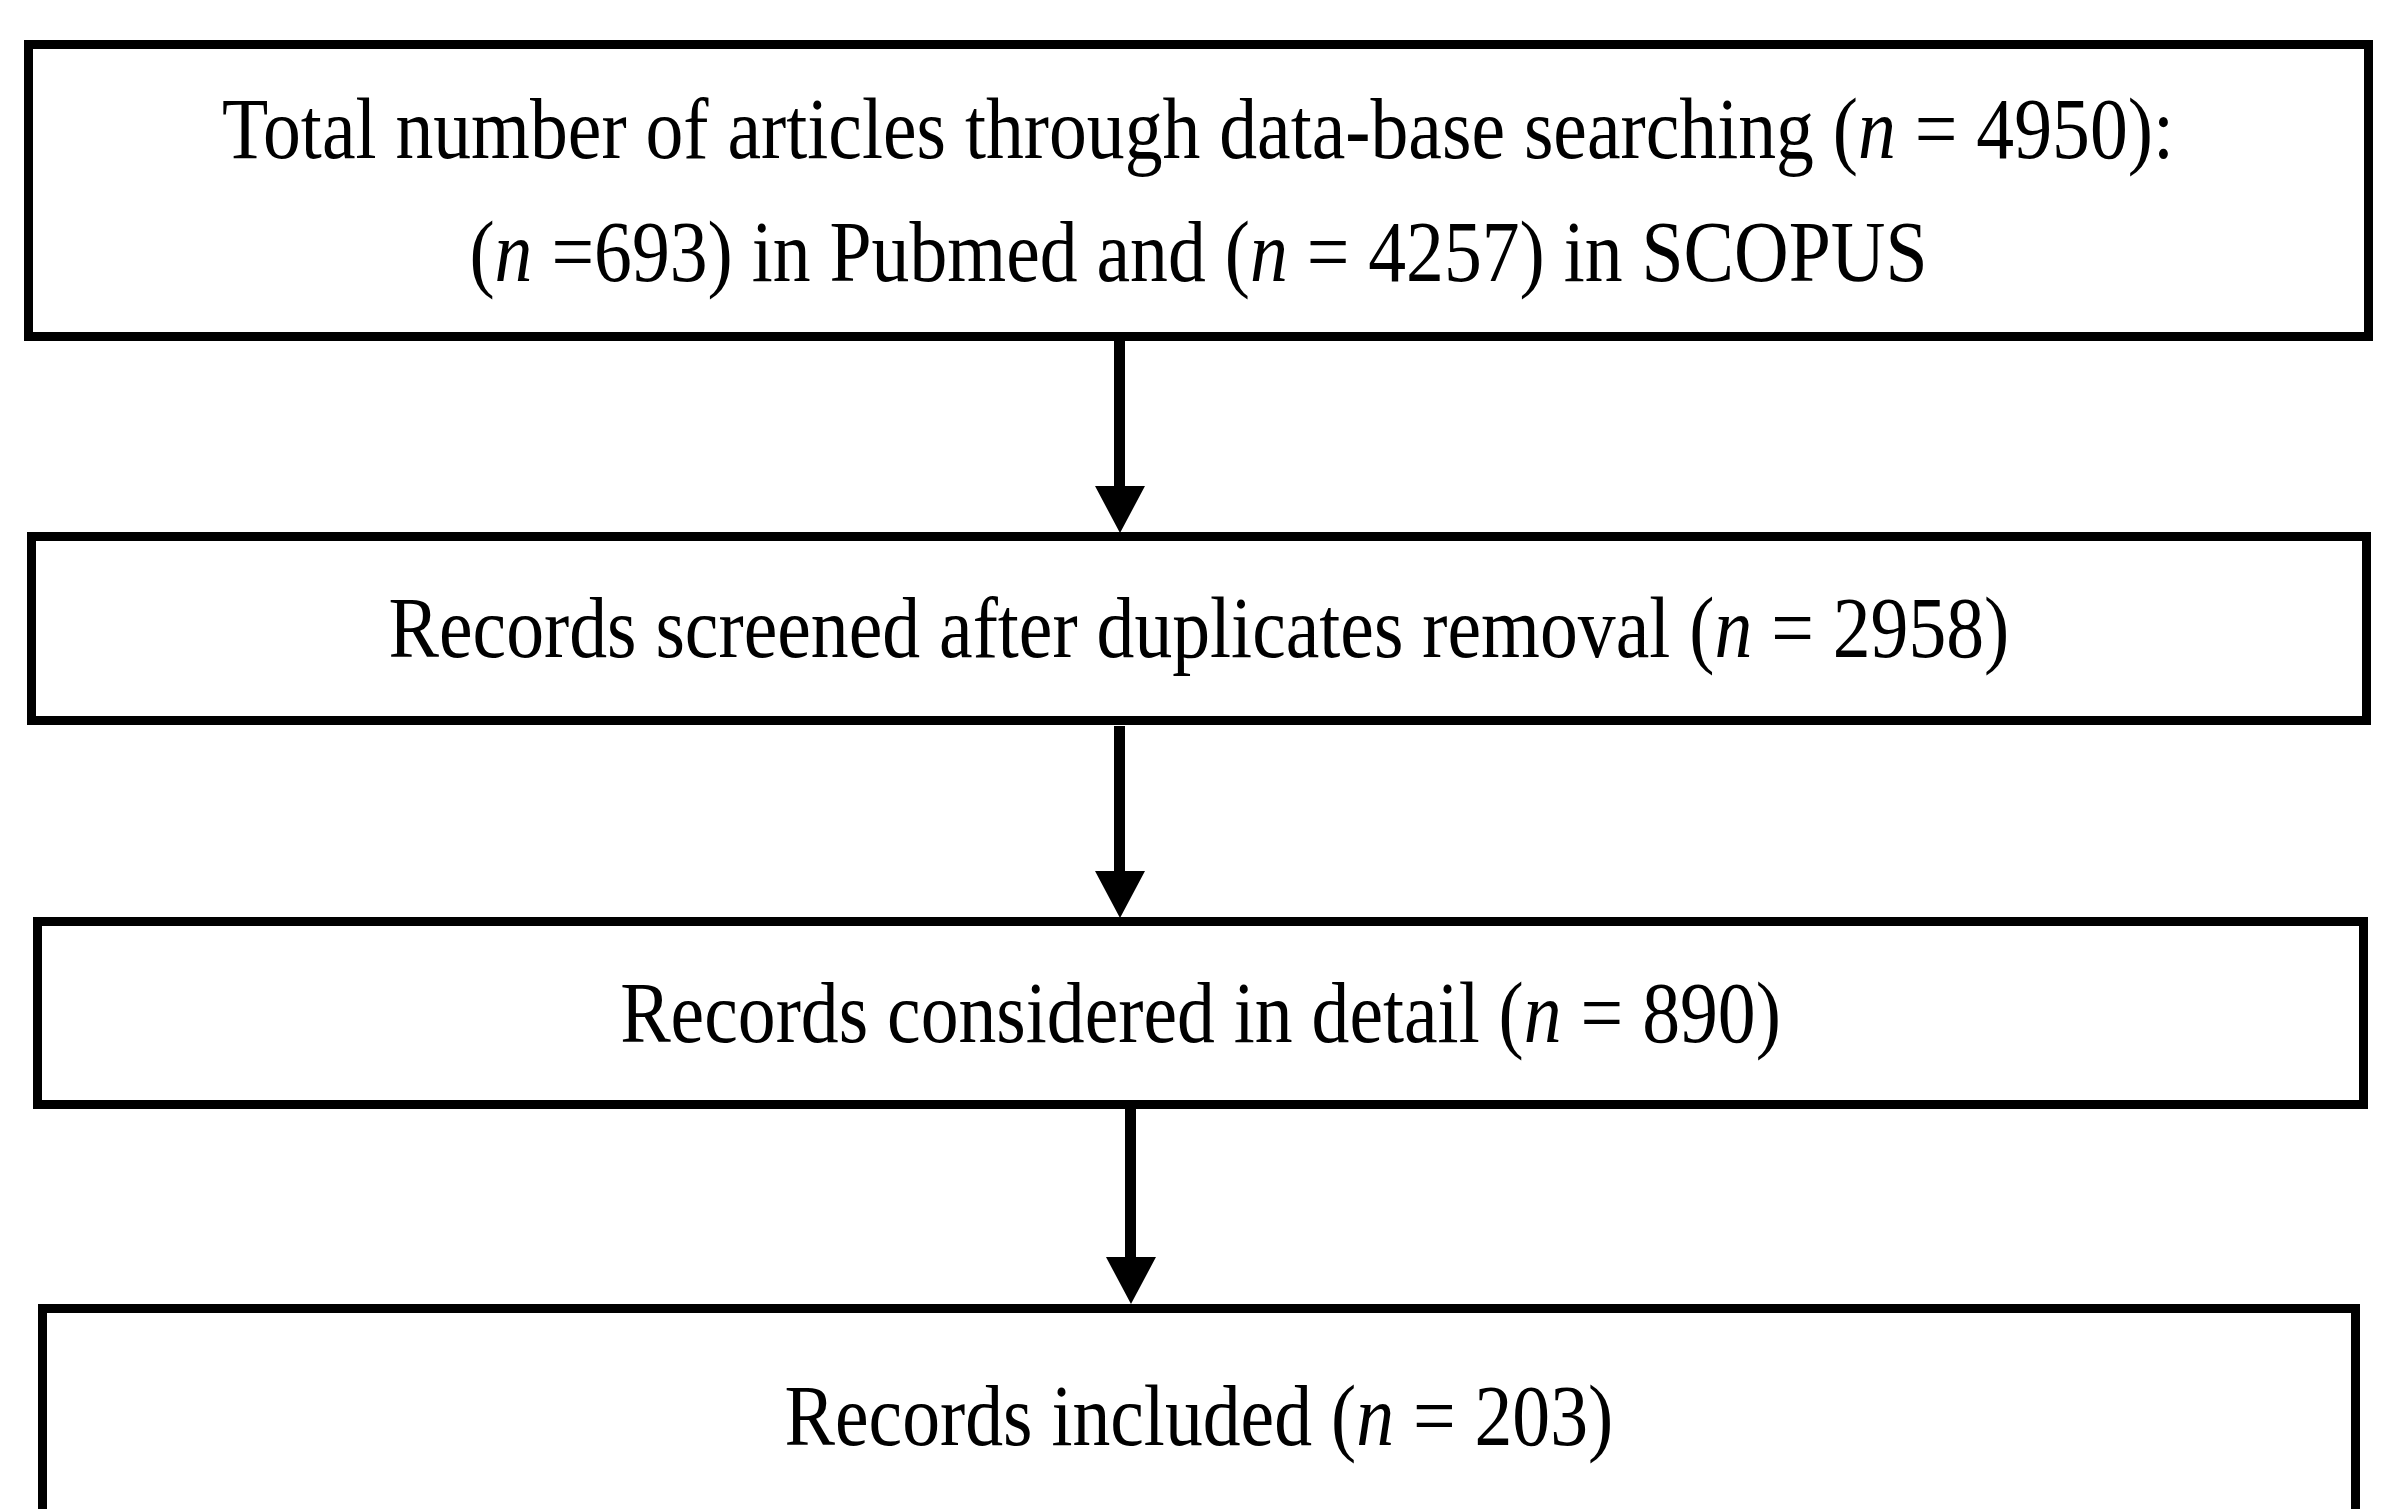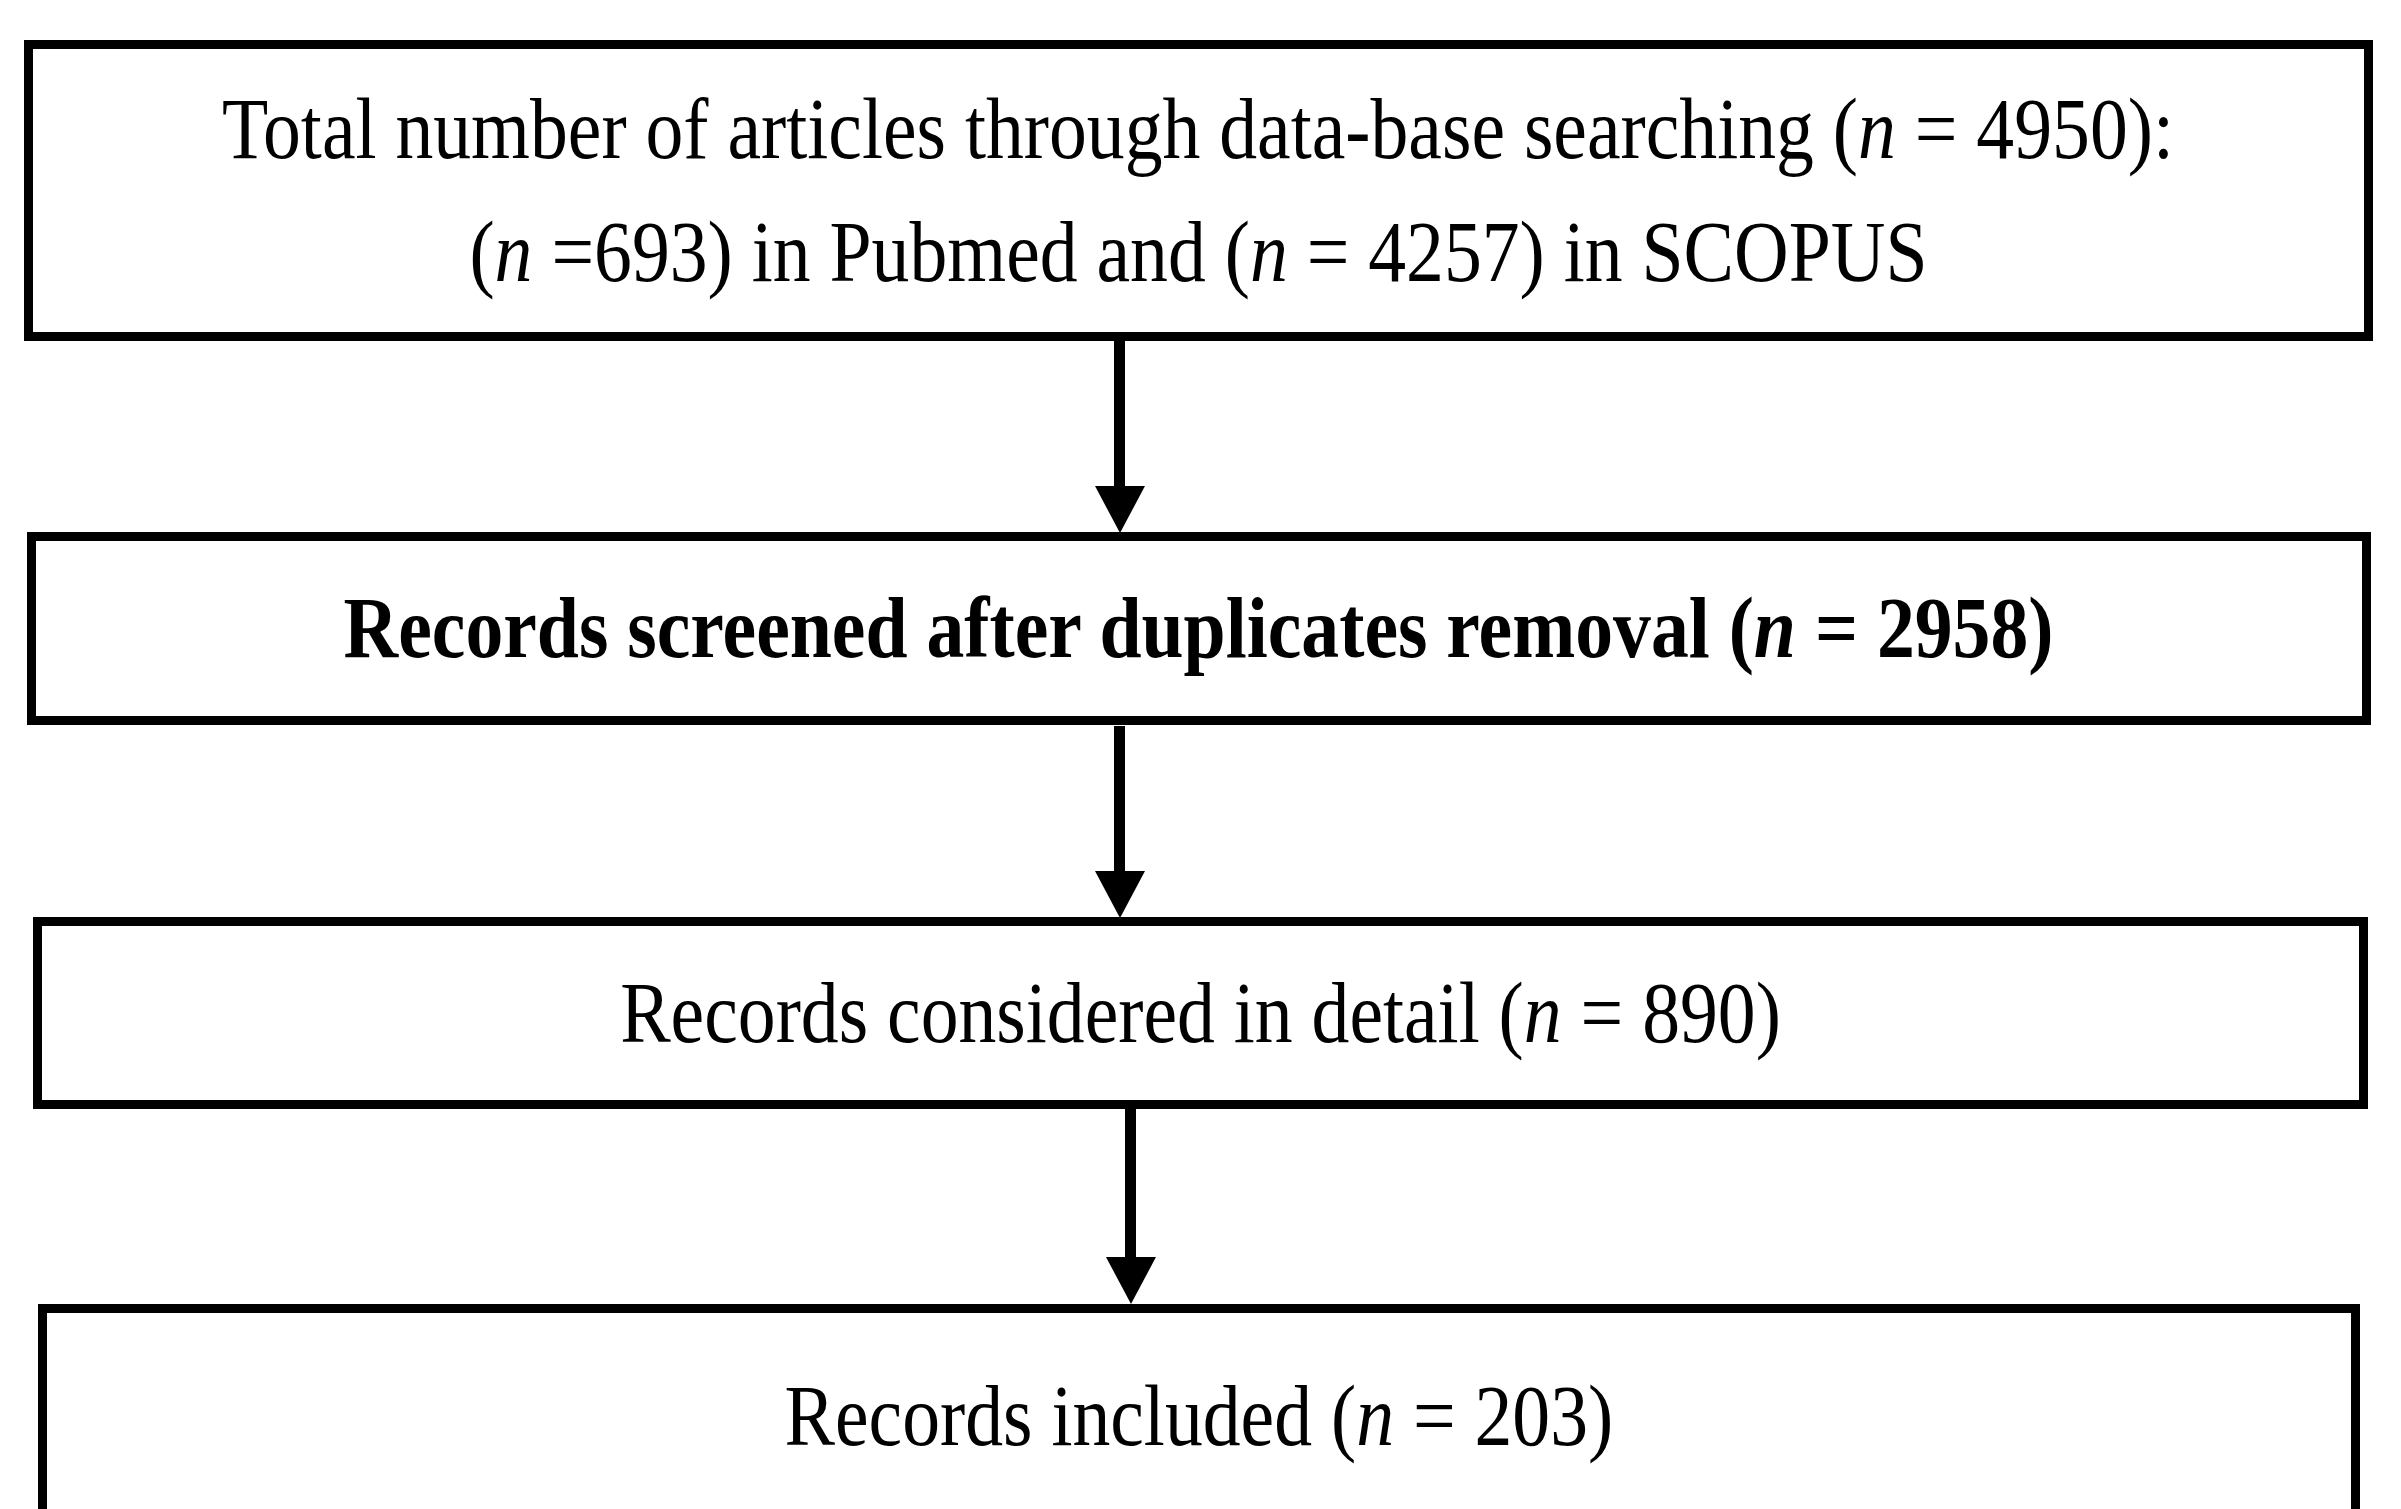--- a/index.html
+++ b/index.html
@@ -32,21 +32,21 @@
     font-size: 86px;
     line-height: 123px;
     white-space: nowrap;
     transform: scaleX(0.88);
     transform-origin: center;
   }
   .line i {
     font-style: italic;
   }
   #box-1 { left: 24px;  top: 24px;   width: 2349px; height: 301px; }
-  #box-2 { left: 27px;  top: 516px;  width: 2344px; height: 193px; font-weight: bold; }
+  #box-2 { left: 27px;  top: 516px;  width: 2344px; height: 193px; }
   #box-3 { left: 33px;  top: 901px;  width: 2335px; height: 192px; text-align: right; }
   #box-4 { left: 38px;  top: 1288px; width: 2322px; height: 224px; }
 
   .arrow {
     position: absolute;
     width: 51px;
     display: flex;
     flex-direction: column;
     align-items: center;
   }

